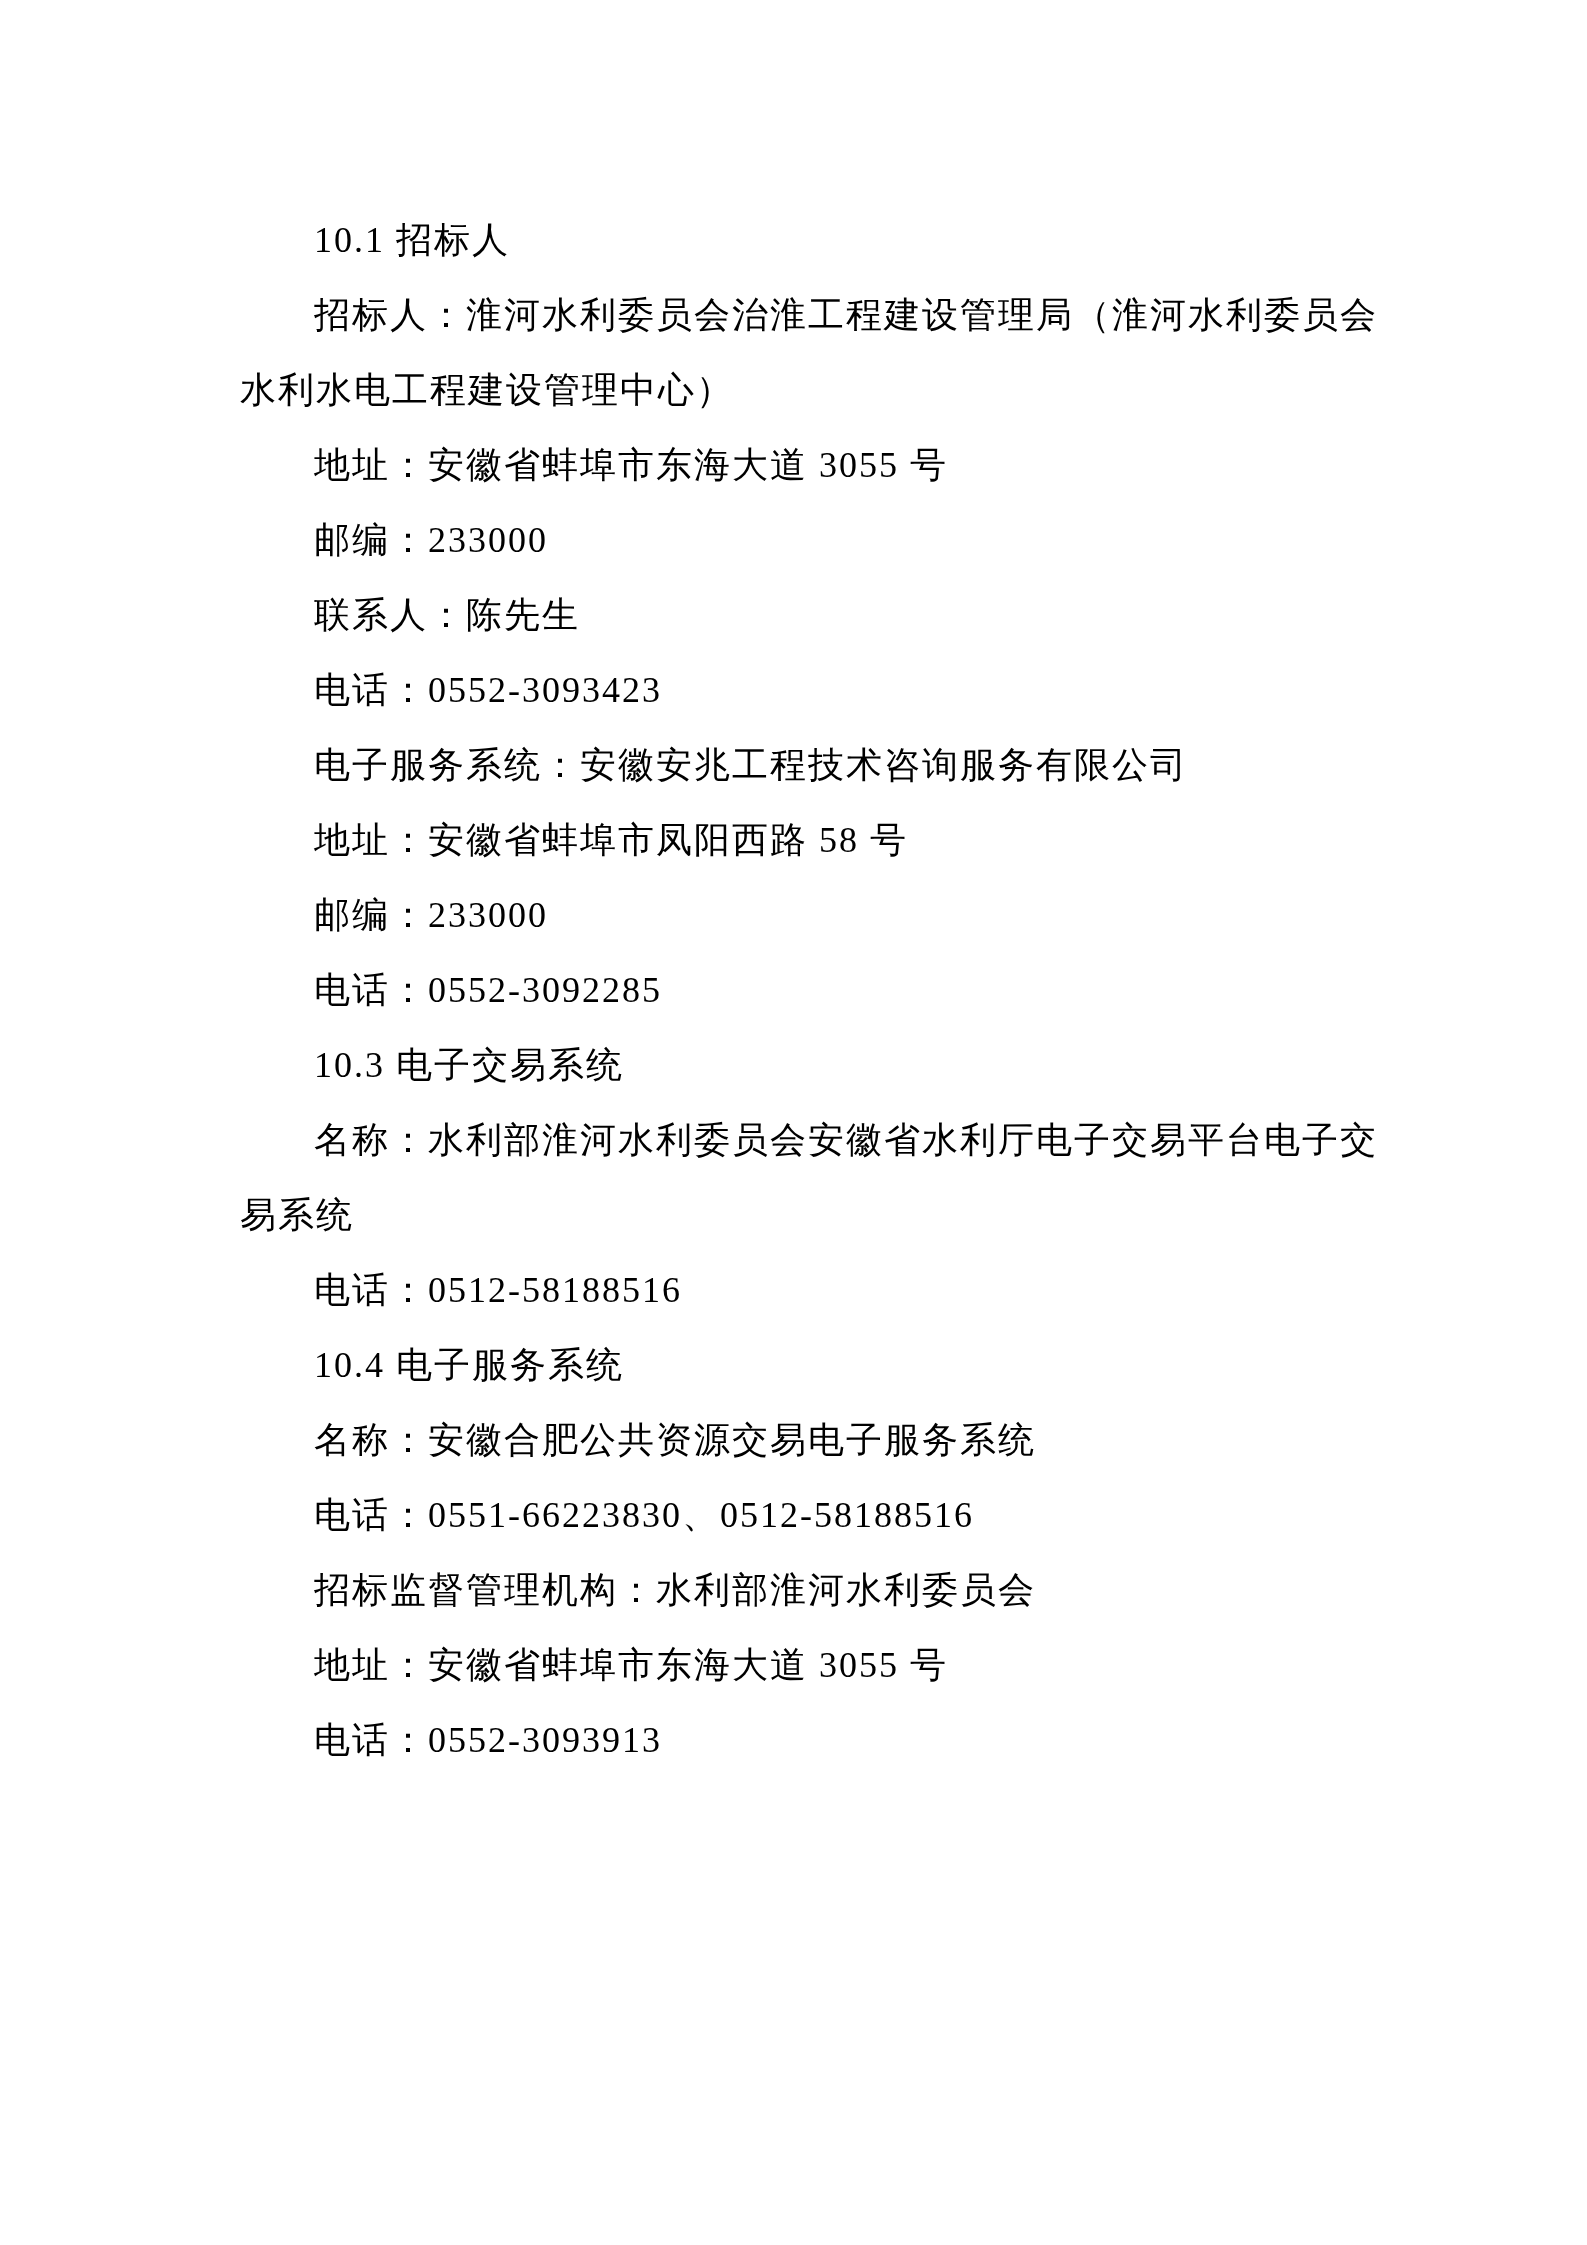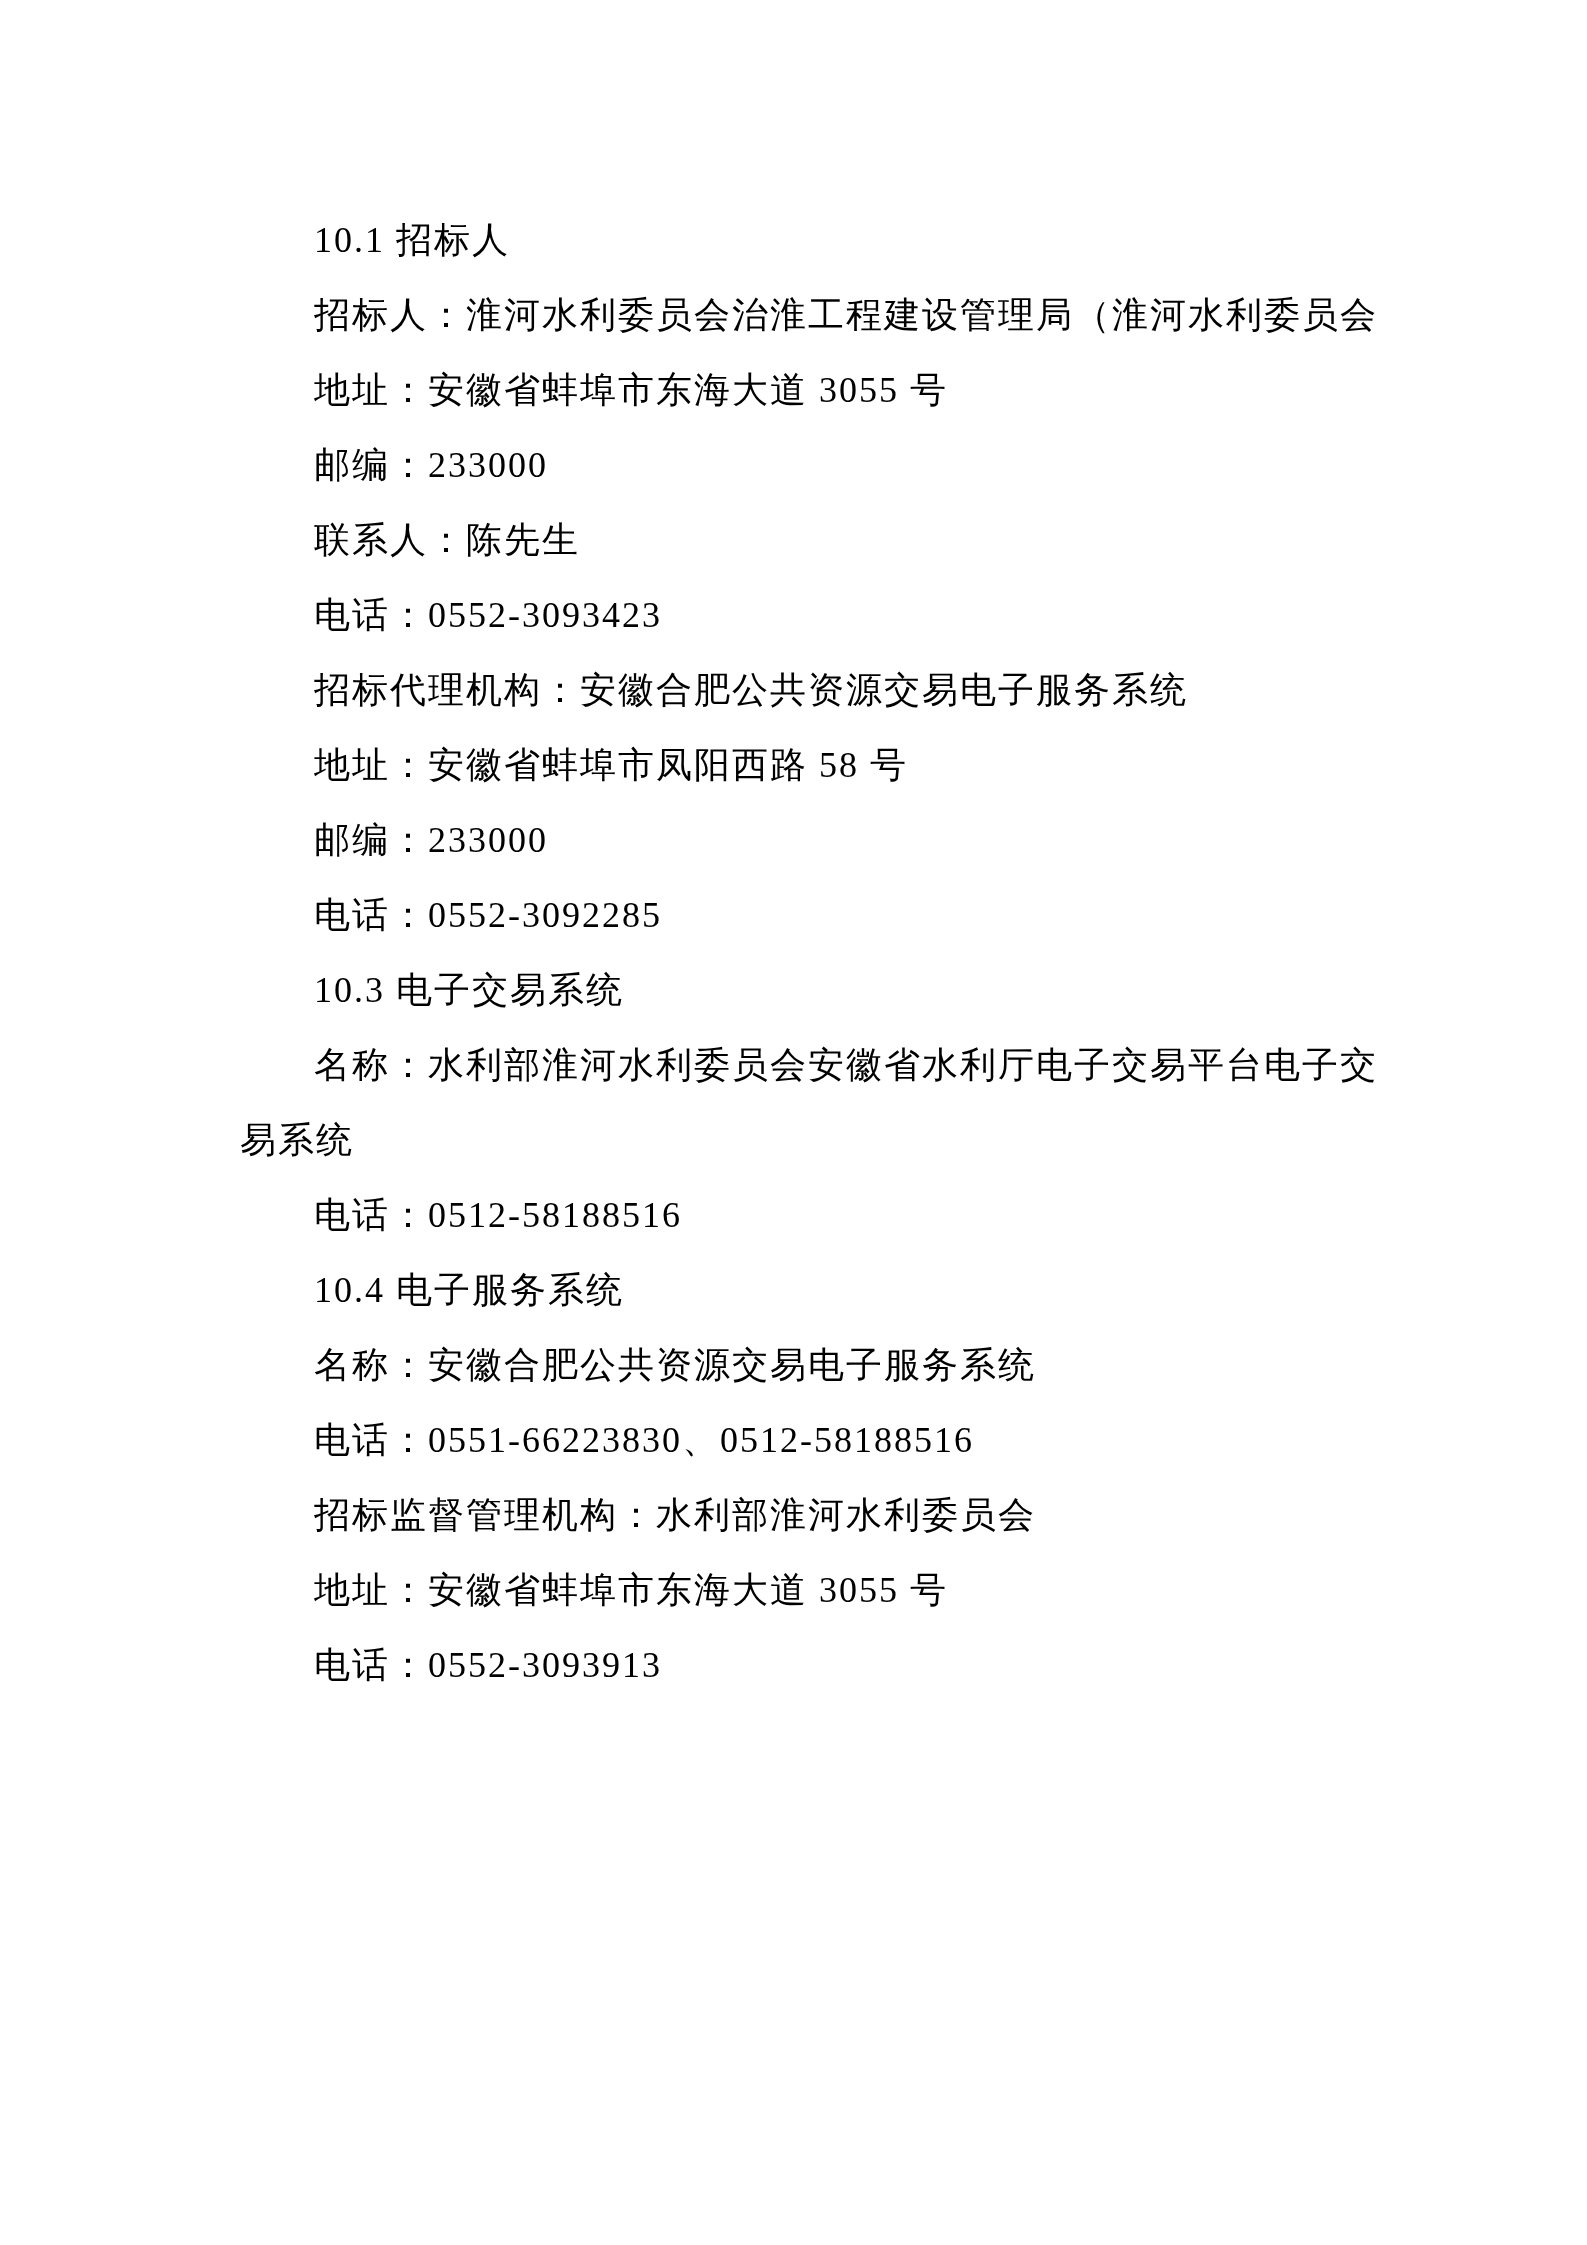--- a/index.html
+++ b/index.html
@@ -33,25 +33,26 @@
       padding-left: 74px;
     }
   </style>
 </head>
 <body>
 
 <div class="page">
   <div class="content">
     <div class="line indent">10.1 招标人</div>
     <div class="line indent">招标人：淮河水利委员会治淮工程建设管理局（淮河水利委员会</div>
+    <div class="line">水利水电工程建设管理中心）</div>
     <div class="line indent">地址：安徽省蚌埠市东海大道 3055 号</div>
     <div class="line indent">邮编：233000</div>
     <div class="line indent">联系人：陈先生</div>
     <div class="line indent">电话：0552-3093423</div>
-    <div class="line indent">招标代理机构：安徽合肥公共资源交易电子服务系统</div>
+    <div class="line indent">电子服务系统：安徽安兆工程技术咨询服务有限公司</div>
     <div class="line indent">地址：安徽省蚌埠市凤阳西路 58 号</div>
     <div class="line indent">邮编：233000</div>
     <div class="line indent">电话：0552-3092285</div>
     <div class="line indent">10.3 电子交易系统</div>
     <div class="line indent">名称：水利部淮河水利委员会安徽省水利厅电子交易平台电子交</div>
     <div class="line">易系统</div>
     <div class="line indent">电话：0512-58188516</div>
     <div class="line indent">10.4 电子服务系统</div>
     <div class="line indent">名称：安徽合肥公共资源交易电子服务系统</div>
     <div class="line indent">电话：0551-66223830、0512-58188516</div>

